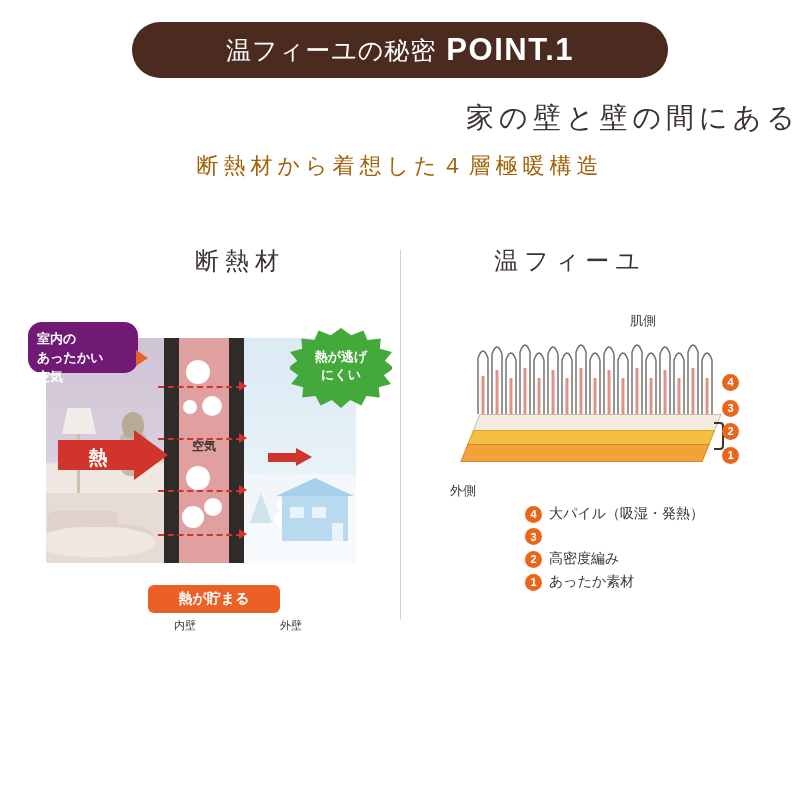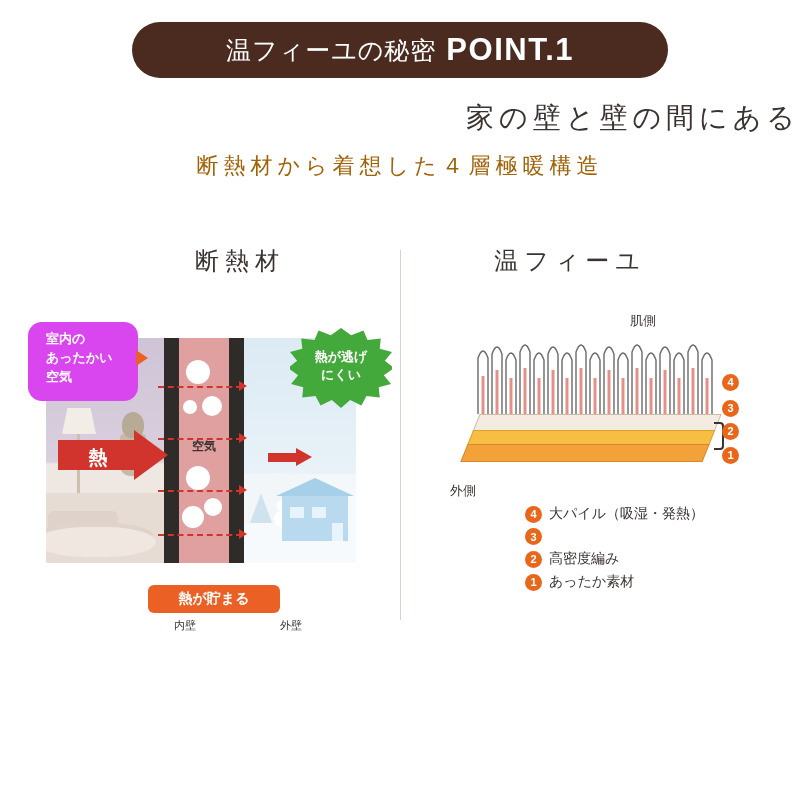--- a/index.html
+++ b/index.html
@@ -253,24 +253,24 @@
 
   
   .wall-label {
     position: absolute; font-size: 11px; color: #3a3330;
   }
   .wall-label.inner { left: 146px; top: 318px; }
   .wall-label.outer { left: 252px; top: 318px; }
 
   
   .bubble-orange {
-    position: absolute; left: 28px; top: 322px; width: 110px; height: 79px;
-    background: #d946ef; border-radius: 14px;
+    position: absolute; left: 28px; top: 322px; width: 110px; height: 51px;
+    background: #701a75; border-radius: 14px;
     color: #ffffff; font-size: 13px; line-height: 1.45; font-weight: 700;
-    padding: 8px 18px; box-sizing: border-box;
+    padding: 8px 9px; box-sizing: border-box;
   }
   .bubble-orange:after {
     content: ""; position: absolute; right: -10px; top: 28px;
     border-top: 8px solid transparent; border-bottom: 8px solid transparent;
     border-left: 12px solid #ea6025;
   }
 
   
   .burst {
     position: absolute; left: 290px; top: 328px; width: 102px; height: 80px;

